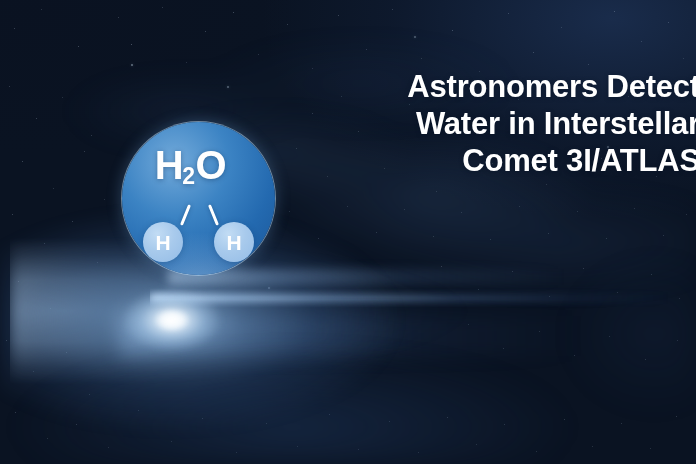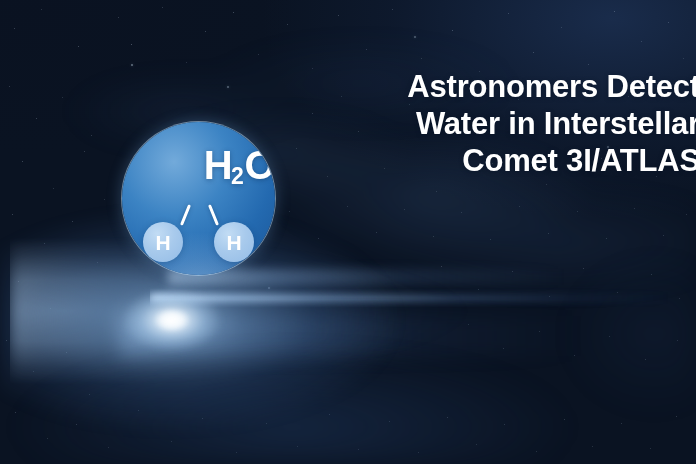--- a/index.html
+++ b/index.html
@@ -120,22 +120,22 @@
   }
   #molecule::after {
     content:"";
     position:absolute; inset:0;
     border-radius:50%;
     background:radial-gradient(ellipse 90% 58% at 50% 108%, rgba(206,230,250,.40) 0%, transparent 62%);
   }
 
   .formula {
     position:absolute;
-    left:0; right:0; top:23px;
-    text-align:right;
+    left:0; right:16px; top:23px;
+    text-align:center;
     color:#ffffff;
     font-size:40px;
     font-weight:bold;
     letter-spacing:-0.5px;
     line-height:1;
     text-shadow:0 1px 5px rgba(10,40,80,.40);
     z-index:3;
   }
   .formula sub {
     font-size:23px;

